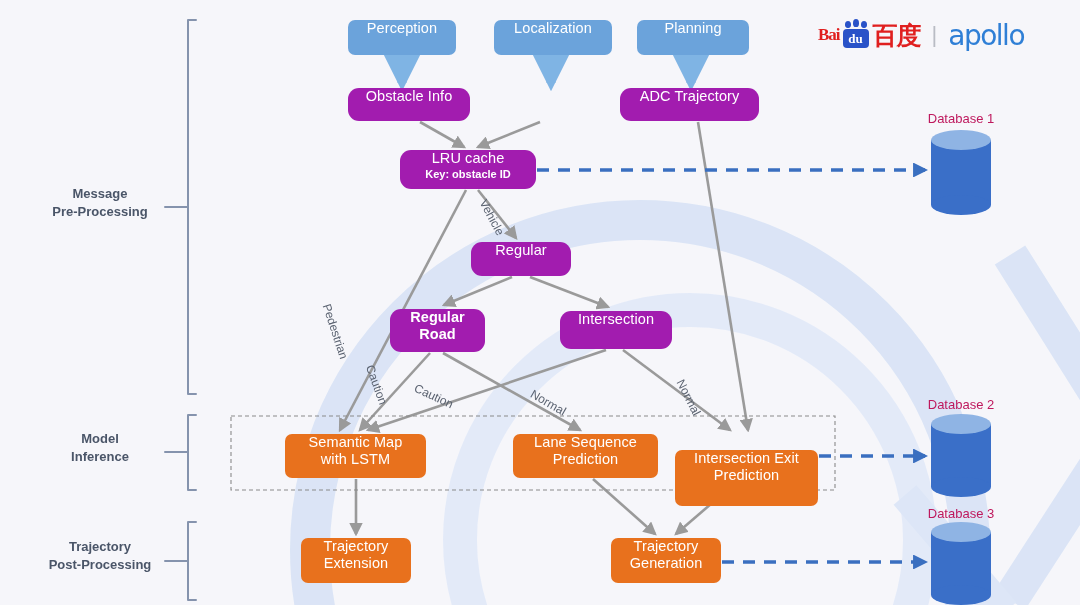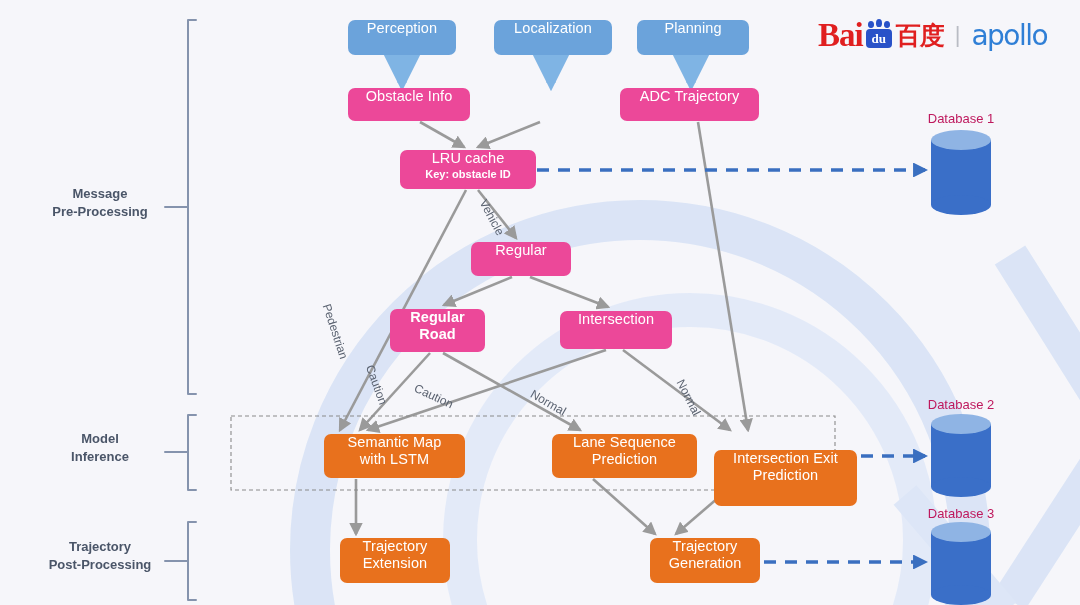--- a/index.html
+++ b/index.html
@@ -21,22 +21,22 @@
     border-radius:7px;
     color:#ffffff;
     text-align:center;
     line-height:1.15;
     box-sizing:border-box;
     z-index:5;
   }
   .node .t1{font-size:14.5px;letter-spacing:.1px;white-space:pre-line;}
   .node .t2{font-size:11px;font-weight:bold;margin-top:1px;}
   .node.light{background:#6ba3db;}
-  .node.dark{background:#ec4899;}
-  .node.orange{background:#e8711d;margin-left:39px;}
+  .node.dark{background:#a21caf;border-radius:11px;}
+  .node.orange{background:#e8711d;}
 
   
   .sec-label{
     position:absolute;color:#4a5568;font-size:13px;font-weight:bold;
     text-align:center;line-height:1.35;white-space:pre-line;z-index:6;
   }
 
   
   .db-label{
     position:absolute;color:#be185d;font-size:13px;text-align:center;
@@ -44,21 +44,21 @@
   }
 
   
   .edge-label{
     position:absolute;color:#5a6270;font-size:12px;z-index:6;
     transform-origin:left top;white-space:nowrap;
   }
 
   
   .logo{position:absolute;left:818px;top:20px;height:30px;display:flex;align-items:center;z-index:8;}
-  .logo .bai{font-size:33px;font-weight:bold;color:#e01f1f;letter-spacing:-1px;font-family:"Liberation Serif",serif;}
+  .logo .bai{font-size:17px;font-weight:bold;color:#e01f1f;letter-spacing:-1px;font-family:"Liberation Serif",serif;}
   .logo .paw{position:relative;width:30px;height:28px;margin:0 1px;}
   .logo .paw .pad{position:absolute;background:#2952c8;border-radius:50% 50% 45% 45%;}
   .logo .paw .du{
     position:absolute;left:2px;top:8px;width:26px;height:19px;background:#2952c8;
     border-radius:4px;color:#fff;font-size:13px;font-weight:bold;
     display:flex;align-items:center;justify-content:center;font-family:"Liberation Serif",serif;
   }
   .logo .cn{font-size:25px;font-weight:bold;color:#e01f1f;font-family:"DejaVu Sans",sans-serif;margin-left:1px;letter-spacing:-1px;}
   .logo .sep{color:#b9bcc4;font-size:22px;margin:0 11px;font-weight:300;}
   .logo .apollo{font-size:28px;color:#2f7fd6;letter-spacing:-1.5px;font-family:"DejaVu Sans",sans-serif;}

